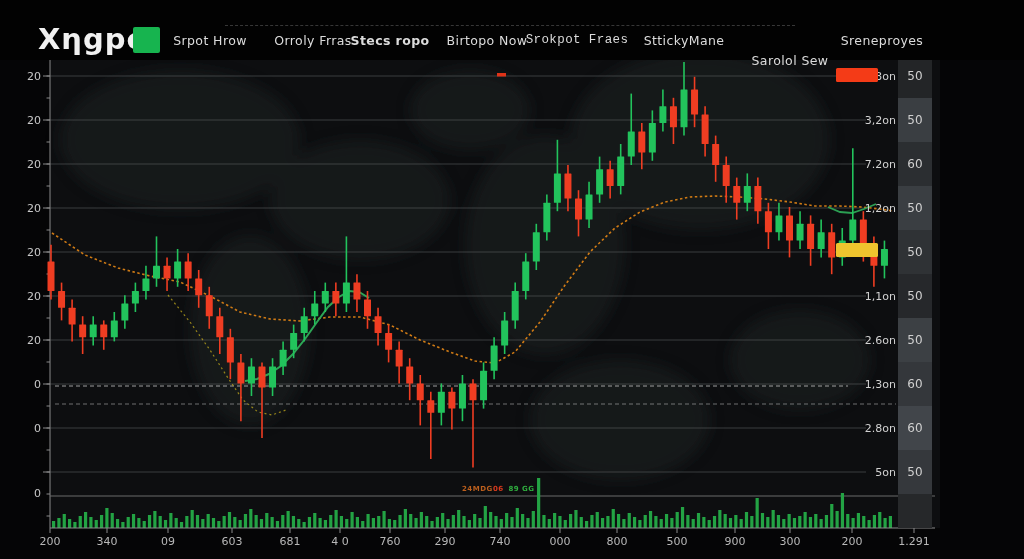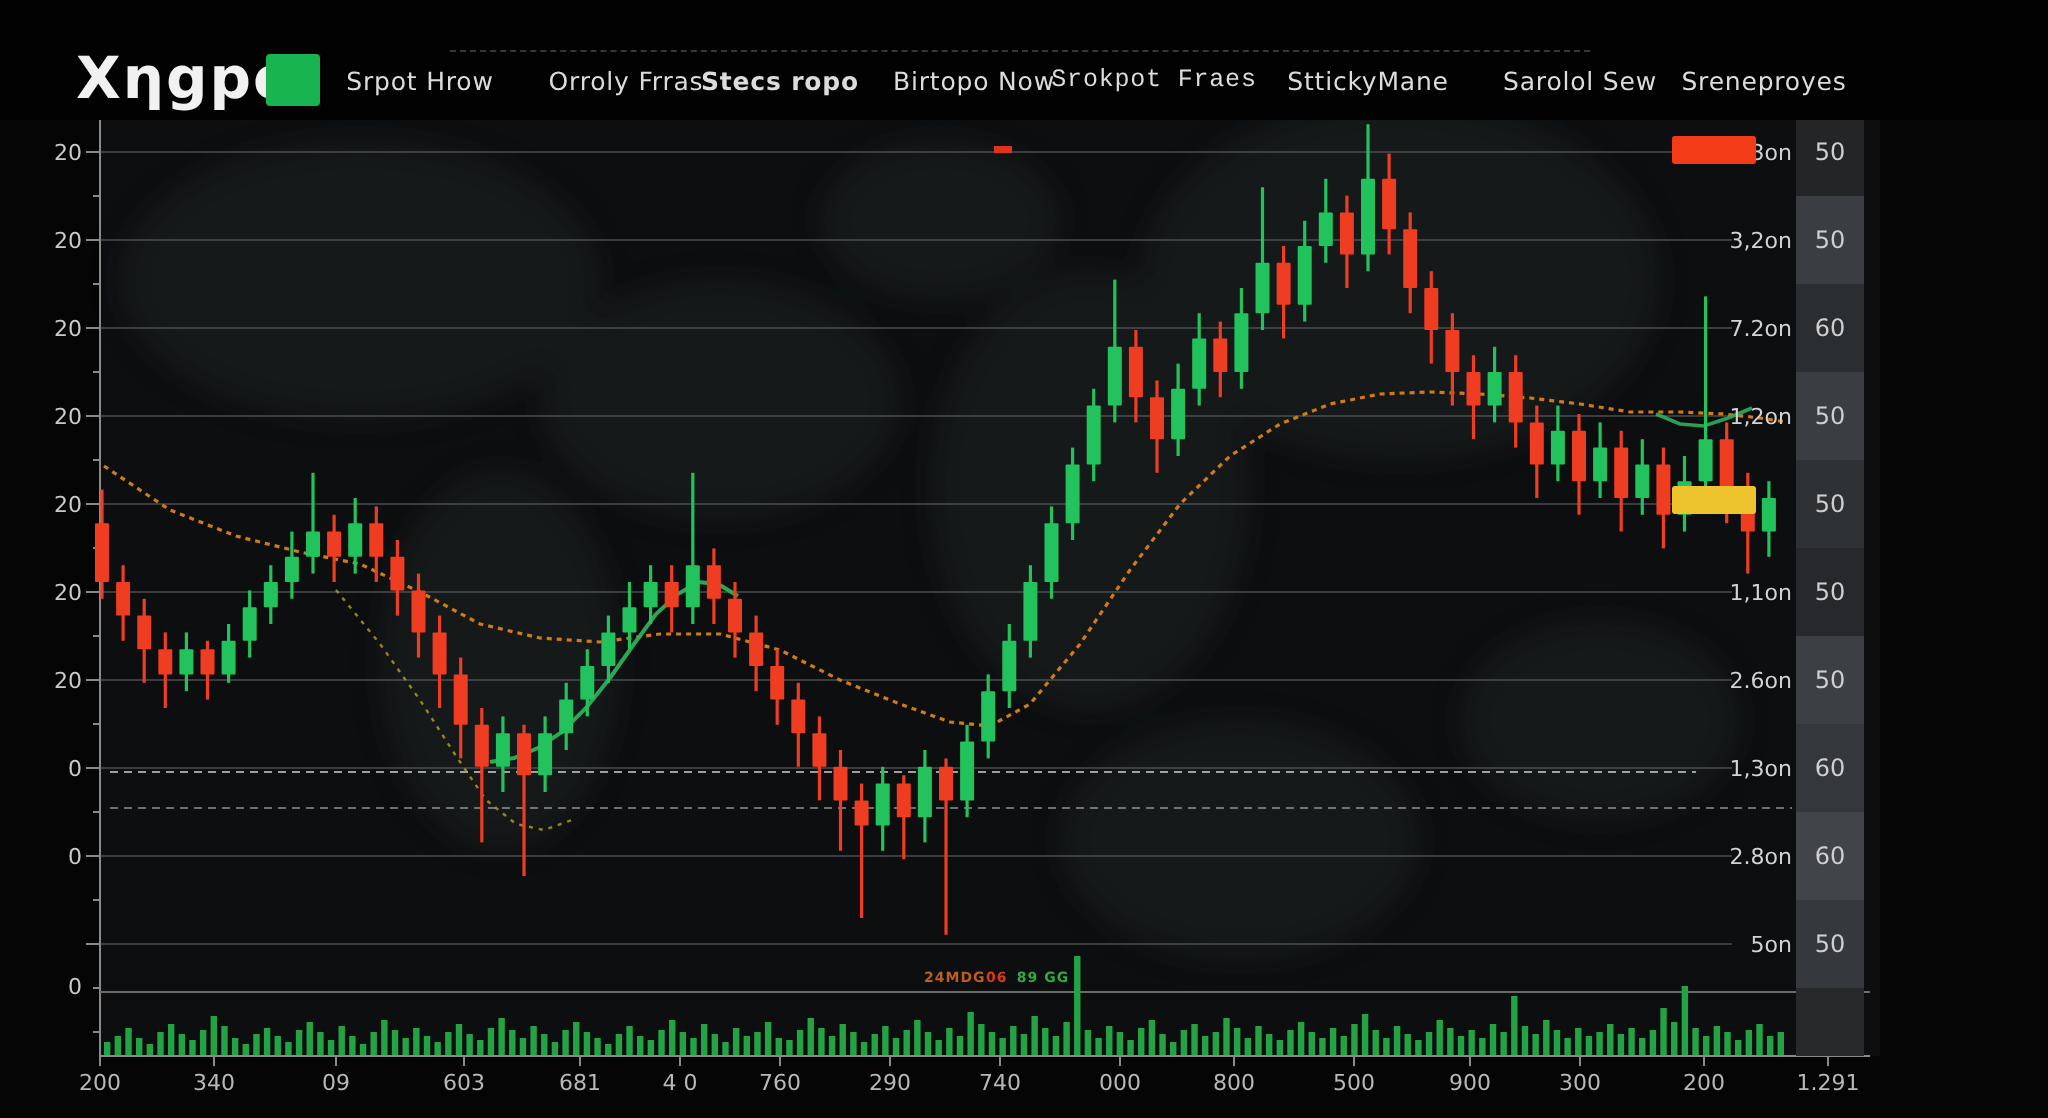--- a/index.html
+++ b/index.html
@@ -22,21 +22,21 @@
     <div class="logo">Xηgpo</div>
     <div class="logo-mark"></div>
     <div class="nav-dash"></div>
     <div id="nav">
         <span class="nav-item" style="left: 197px; margin-left: 13px;">Srpot Hrow</span>
         <span class="nav-item" style="left: 293px; margin-left: 20px;">Orroly Frras</span>
         <span class="nav-item" style="left: 390px; font-weight: bold;">Stecs ropo</span>
         <span class="nav-item" style="left: 487px;">Birtopo Now</span>
         <span class="nav-item" style="left: 577px; font-family: Liberation Mono, monospace;">Srokpot Fraes</span>
         <span class="nav-item" style="left: 672px; margin-left: 12px;">SttickyMane</span>
-        <span class="nav-item" style="left: 790px;">Sarolol Sew</span>
+        <span class="nav-item" style="left: 790px; margin-top: 20px;">Sarolol Sew</span>
         <span class="nav-item" style="left: 882px;">Sreneproyes</span>
       </div>
   </div>
   <svg id="chart" width="1024" height="559" viewBox="0 0 1024 559">
       <rect x="50" y="60" width="890" height="468" fill="#0d0e10"></rect>
       <defs>
         <filter id="blur">
           <feGaussianBlur stdDeviation="7"></feGaussianBlur>
         </filter>
       </defs>

